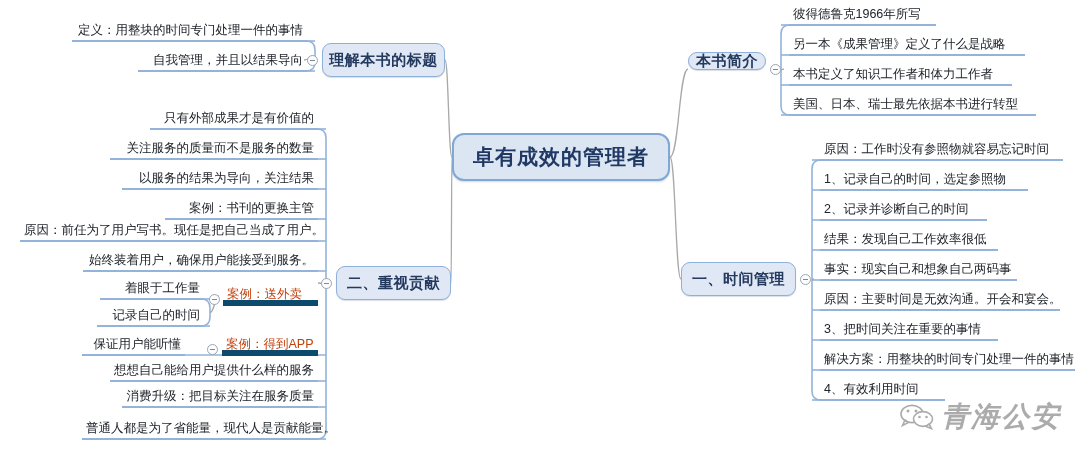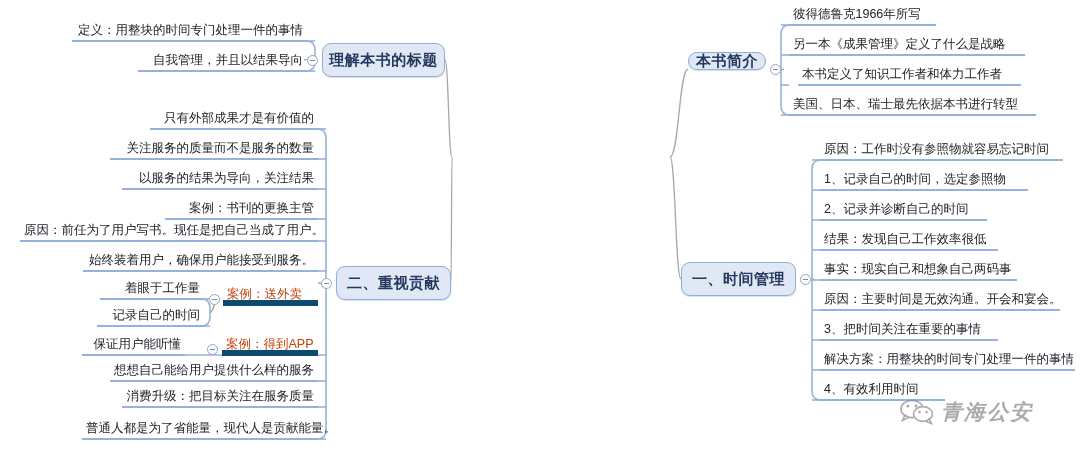--- a/index.html
+++ b/index.html
@@ -103,21 +103,21 @@
   }
 
   
   #watermark{
     position:absolute;
     display:flex;align-items:center;gap:7px;
     opacity:.72;
   }
   #watermark .wm-text{
     font-family:"DejaVu Serif","Liberation Serif",serif;
-    font-size:21px;
+    font-size:28px;
     font-style:italic;
     color:#8c8c8c;
     letter-spacing:2px;
     font-weight:bold;
   }
 </style>
 </head>
 <body>
 
 <div id="canvas">
@@ -159,31 +159,32 @@
       <line x1="326" y1="241" x2="318" y2="241" stroke="#93b3da" stroke-width="1.6"></line>
       <line x1="326" y1="271" x2="318" y2="271" stroke="#93b3da" stroke-width="1.6"></line>
       <line x1="326" y1="355" x2="185" y2="355" stroke="#93b3da" stroke-width="1.6"></line>
       <line x1="326" y1="381" x2="318" y2="381" stroke="#93b3da" stroke-width="1.6"></line>
       <line x1="326" y1="407" x2="318" y2="407" stroke="#93b3da" stroke-width="1.6"></line>
       <line x1="326" y1="439" x2="318" y2="439" stroke="#93b3da" stroke-width="1.6"></line>
       <path d="M 318 283 C 322 283, 322 284, 326 284" fill="none" stroke="#a8a8a8" stroke-width="1.4"></path>
       <path d="M 452 157 C 451.5 157, 451.5 283, 451 283" fill="none" stroke="#a8a8a8" stroke-width="1.3"></path>
     </svg>
 
+  <div class="root-node" id="root-node" style="left: 452px; top: 133px; width: 218px; height: 48px;">卓有成效的管理者</div>
 
   <div id="nodes">
       <div class="branch-node" style="left: 322px; top: 43px; width: 123px; height: 34px;">理解本书的标题</div>
       <div class="toggle" style="left: 307px; top: 55px;"></div>
       <div class="leaf left" style="left: 72px; top: 22px; width: 235px;">定义：用整块的时间专门处理一件的事情</div>
       <div class="leaf left" style="left: 138px; top: 52px; width: 169px;">自我管理，并且以结果导向</div>
       <div class="branch-node" style="left: 688px; top: 52px; width: 78px; height: 18px;">本书简介</div>
       <div class="toggle" style="left: 770px; top: 64px;"></div>
       <div class="leaf right" style="left: 789px; top: 6px; width: 147px;">彼得德鲁克1966年所写</div>
       <div class="leaf right" style="left: 789px; top: 36px; width: 236px;">另一本《成果管理》定义了什么是战略</div>
-      <div class="leaf right" style="left: 789px; top: 66px; width: 223px; margin-left: 9px;">本书定义了知识工作者和体力工作者</div>
+      <div class="leaf right" style="left: 789px; top: 66px; width: 223px;">本书定义了知识工作者和体力工作者</div>
       <div class="leaf right" style="left: 789px; top: 96px; width: 247px;">美国、日本、瑞士最先依据本书进行转型</div>
       <div class="branch-node" style="left: 681px; top: 262px; width: 115px; height: 34px;">一、时间管理</div>
       <div class="toggle" style="left: 800px; top: 274px;"></div>
       <div class="leaf right" style="left: 820px; top: 141px; width: 243px;">原因：工作时没有参照物就容易忘记时间</div>
       <div class="leaf right" style="left: 820px; top: 171px; width: 208px;">1、记录自己的时间，选定参照物</div>
       <div class="leaf right" style="left: 820px; top: 201px; width: 167px;">2、记录并诊断自己的时间</div>
       <div class="leaf right" style="left: 820px; top: 231px; width: 178px;">结果：发现自己工作效率很低</div>
       <div class="leaf right" style="left: 820px; top: 261px; width: 197px;">事实：现实自己和想象自己两码事</div>
       <div class="leaf right" style="left: 820px; top: 291px; width: 240px;">原因：主要时间是无效沟通。开会和宴会。</div>
       <div class="leaf right" style="left: 820px; top: 321px; width: 178px;">3、把时间关注在重要的事情</div>

